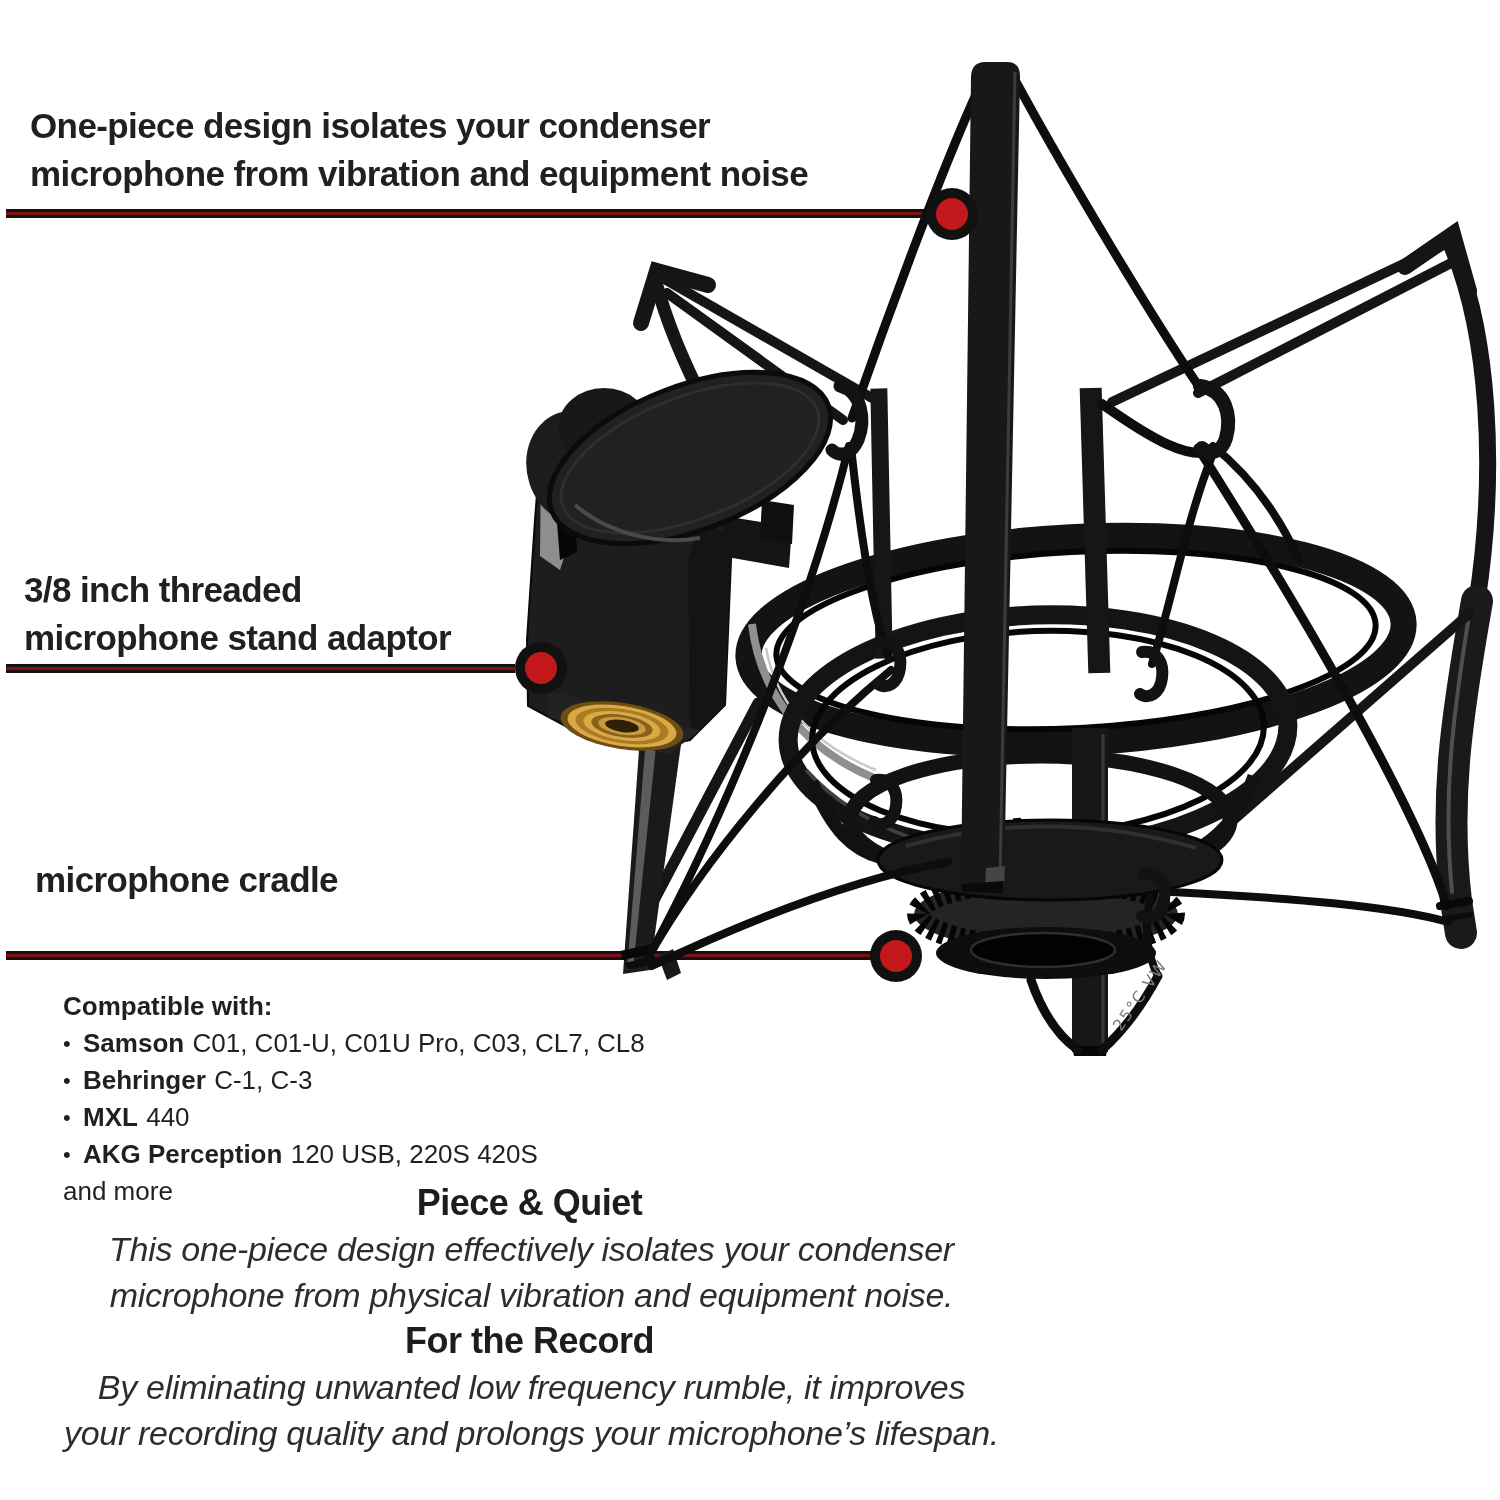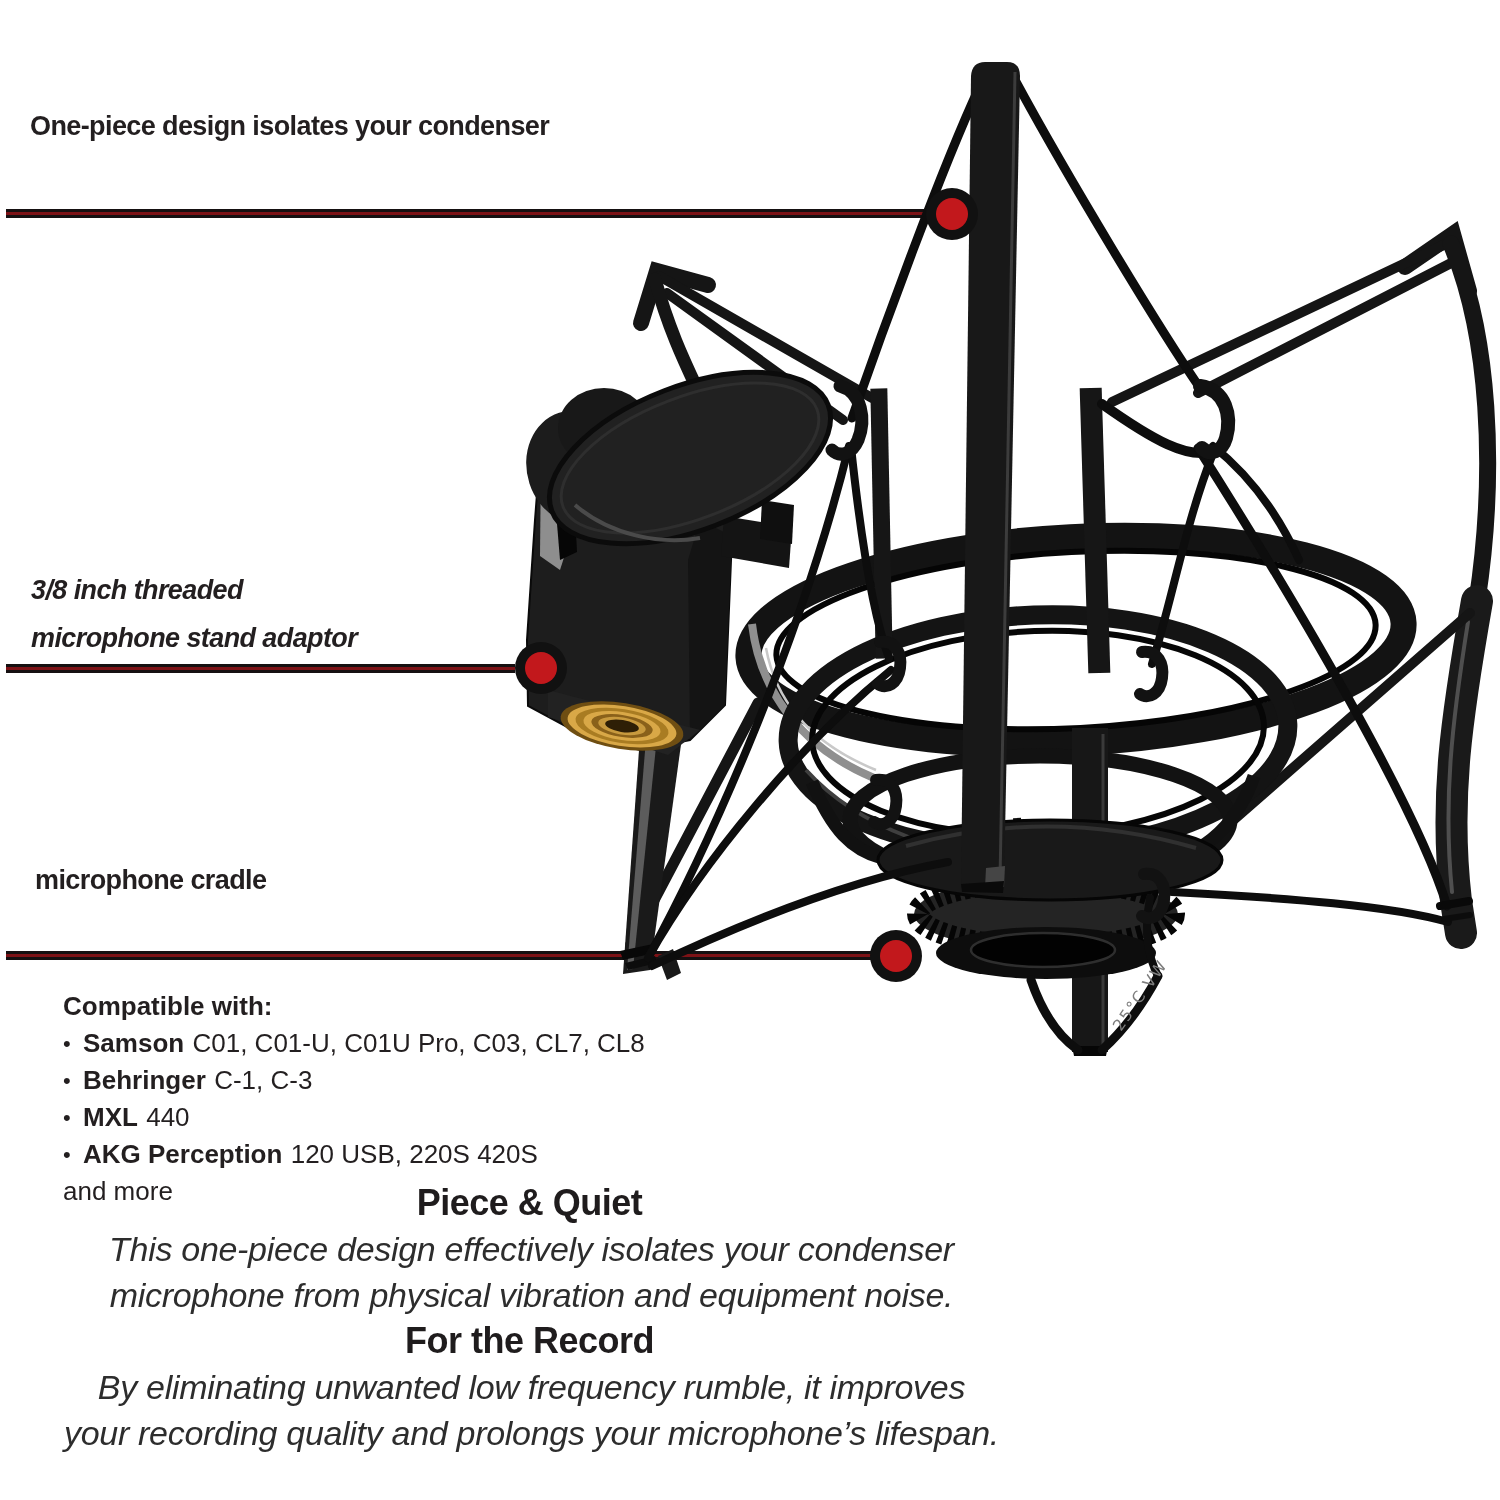--- a/index.html
+++ b/index.html
@@ -1,21 +1,21 @@
 <!DOCTYPE html>
 <html><head>
 <meta charset="utf-8">
 <style>
   html,body{margin:0;padding:0;background:#fff;}
   #canvas{
     position:relative;width:1500px;height:1500px;background:#ffffff;overflow:hidden;
     font-family:"Liberation Sans","DejaVu Sans",sans-serif;color:#231f20;
   }
   
-  .callout-text{position:absolute;z-index:4;font-weight:bold;font-size:27px;line-height:48px;
+  .callout-text{position:absolute;z-index:4;font-weight:bold;font-size:35px;line-height:48px;
     letter-spacing:-0.6px;color:#231f20;white-space:nowrap;}
   .callout-line{position:absolute;z-index:1;height:9px;background:#151011;}
   .callout-line .stripe{position:absolute;left:0;right:0;top:3px;height:3px;background:#7c1216;}
   .callout-dot{position:absolute;z-index:3;width:52px;height:52px;border-radius:50%;background:#111111;}
   .callout-dot .red{position:absolute;left:10px;top:10px;width:32px;height:32px;border-radius:50%;background:#c2181c;}
   
   #compat{position:absolute;z-index:4;left:63px;top:988px;font-size:26px;line-height:37px;color:#231f20;}
   #compat .head{font-weight:bold;}
   #compat .bullet{display:inline-block;width:20px;font-size:22px;vertical-align:1px;}
   #compat .brand{font-weight:bold;}
@@ -26,29 +26,30 @@
   #sections .body-line{padding-left:4px;letter-spacing:-0.3px;font-style:italic;}
   
   #product-svg{position:absolute;z-index:2;left:0;top:0;}
 </style>
 </head>
 <body>
 <div id="canvas">
 
 <div class="callout-text" style="left:30px;top:102px;">
   <div>One-piece design isolates your condenser</div>
+  <div>microphone from vibration and equipment noise</div>
 </div>
 <div class="callout-line" style="left:6px;top:209px;width:927px;">
       <div class="stripe"></div>
     </div>
 <div class="callout-dot" style="left:926px;top:188px;">
       <div class="red"></div>
     </div>
 
-<div class="callout-text" style="left:31px;top:566px;font-style:italic;">
+<div class="callout-text" style="left:24px;top:566px;">
   <div>3/8 inch threaded</div>
   <div>microphone stand adaptor</div>
 </div>
 <div class="callout-line" style="left:6px;top:664px;width:509px;">
       <div class="stripe"></div>
     </div>
 <div class="callout-dot" style="left:515px;top:642px;">
       <div class="red"></div>
     </div>
 

